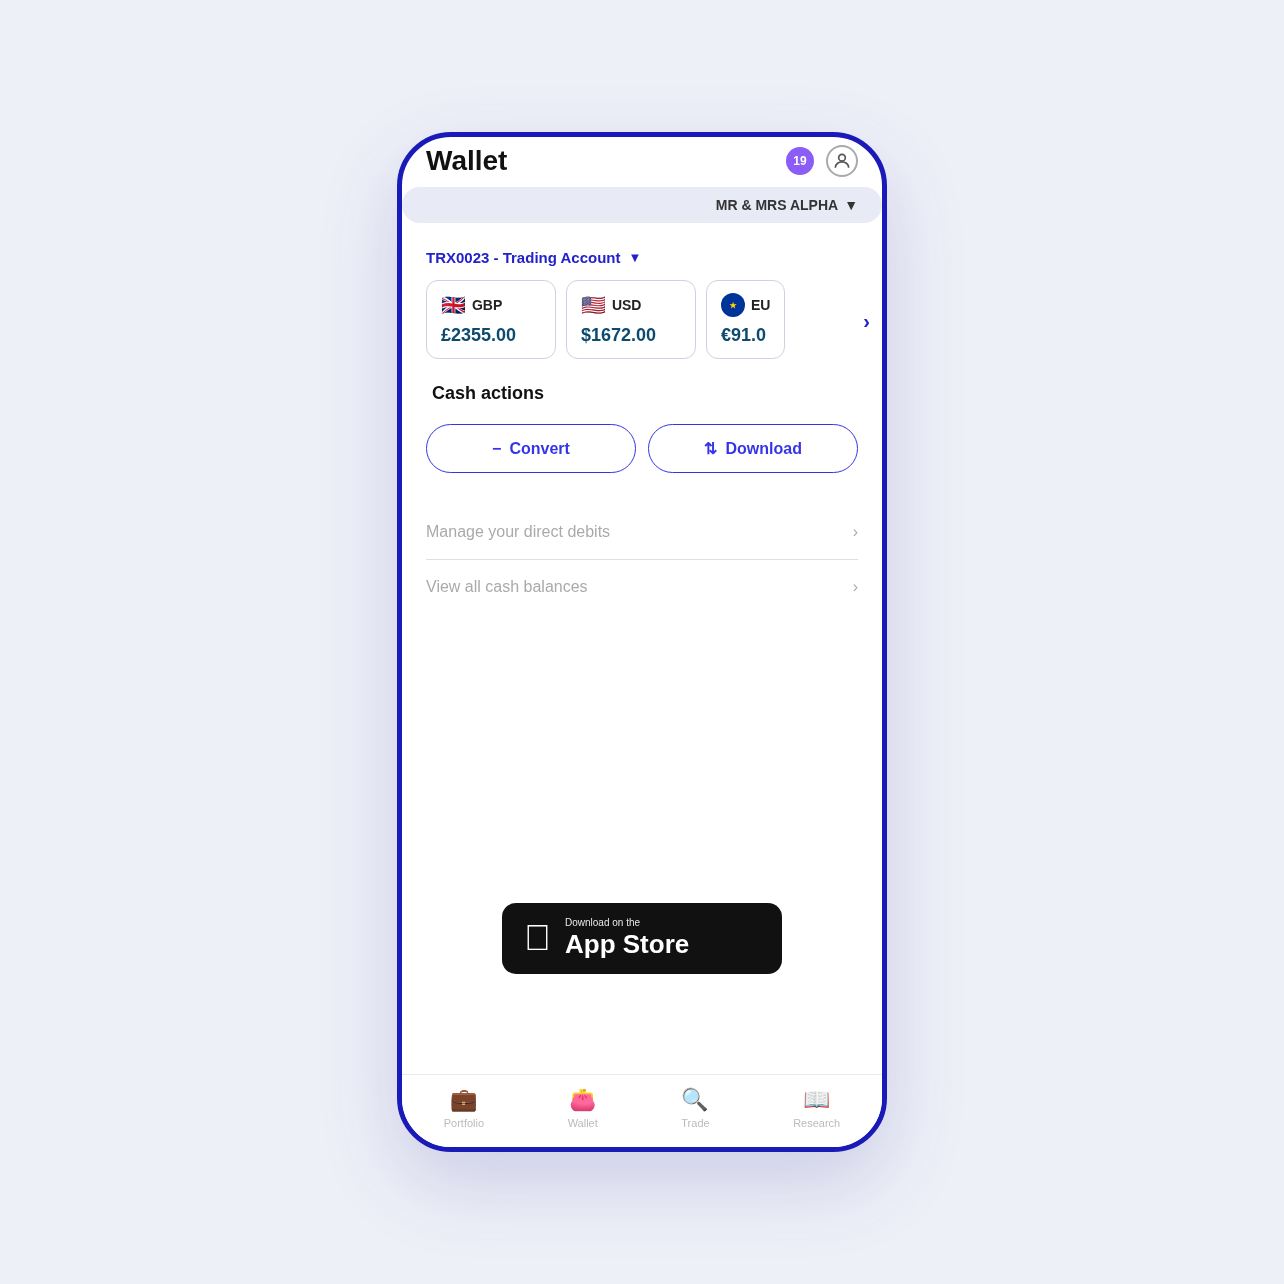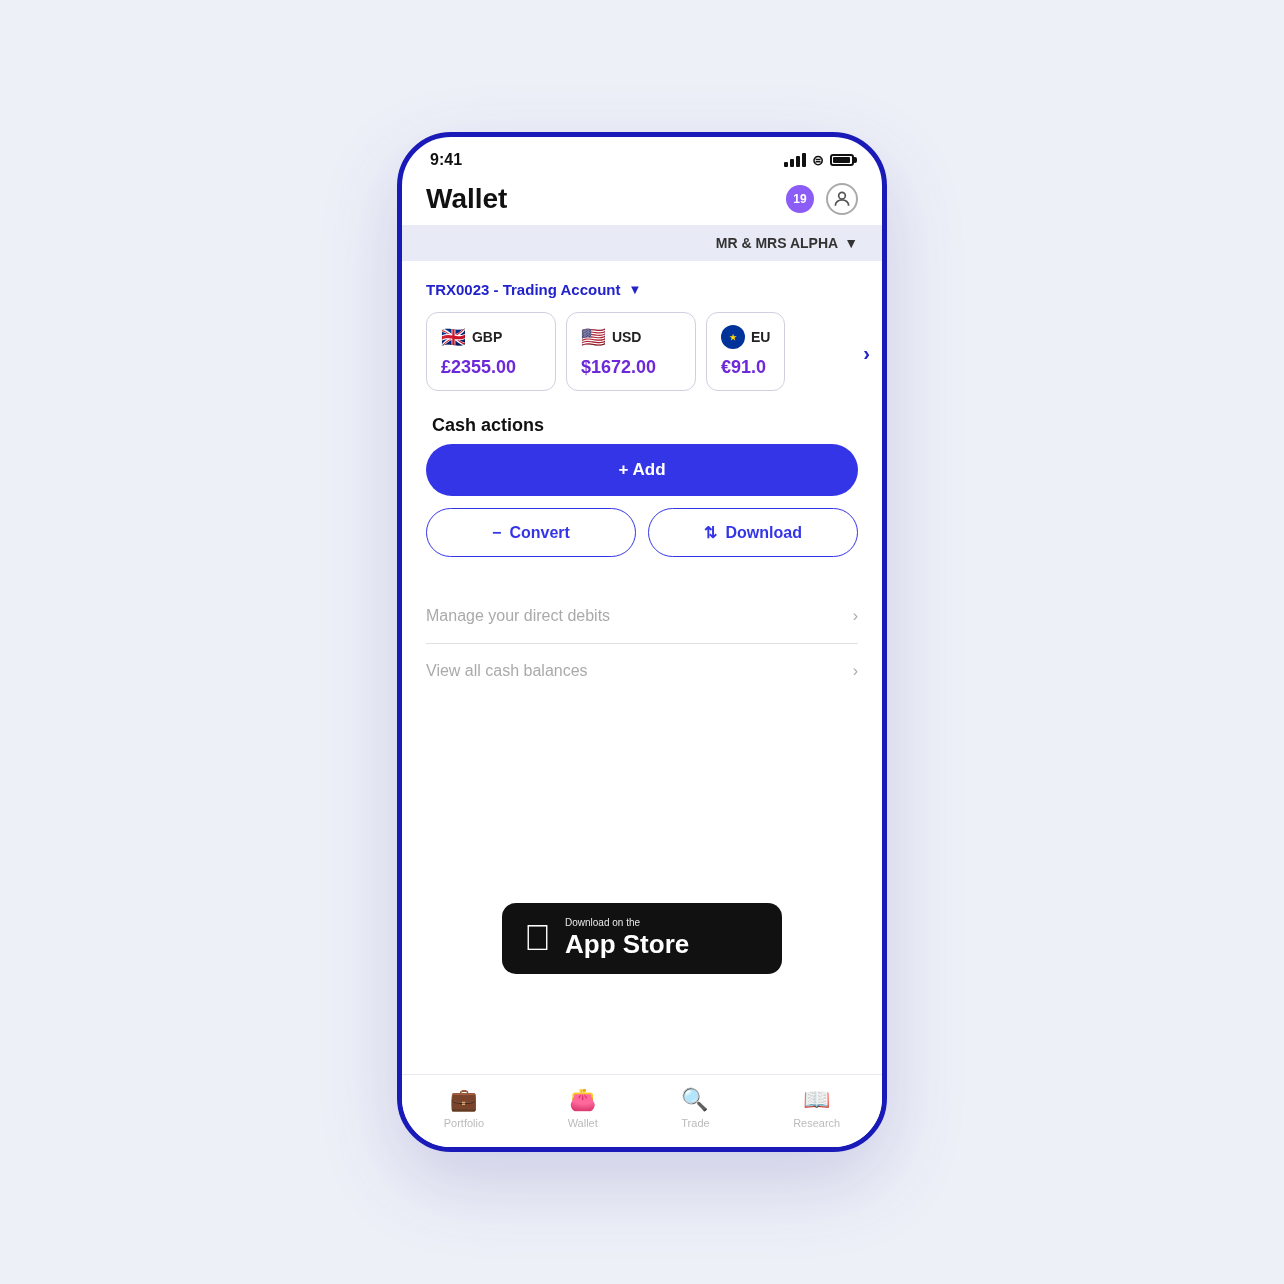--- a/index.html
+++ b/index.html
@@ -146,28 +146,29 @@
     .account-selector {
       background: #e8eaf6;
       padding: 10px 24px;
       display: flex;
       justify-content: flex-end;
       align-items: center;
       gap: 6px;
       font-size: 14px;
       font-weight: 600;
       color: #333;
+      border-radius: 18px;
     }
 
     
     .account-dropdown {
       display: flex;
       align-items: center;
       gap: 8px;
-      padding: 20px 24px 6px;
+      padding: 26px 24px 6px;
     }
     .account-link {
       color: #2222cc;
       font-size: 15px;
       font-weight: 600;
       text-decoration: none;
     }
     .chevron-down { font-size: 13px; color: #2222cc; }
 
     
@@ -199,21 +200,21 @@
       align-items: center;
       gap: 6px;
       font-size: 14px;
       font-weight: 600;
       color: #222;
     }
 
     .currency-value {
       font-size: 18px;
       font-weight: 600;
-      color: #6d28d9;
+      color: #0c4a6e;
     }
 
     .flag {
       font-size: 20px;
     }
 
     .scroll-arrow {
       position: absolute;
       right: 12px;
       top: 50%;
@@ -381,35 +382,20 @@
       z-index: 2;
     }
   </style>
 </head>
 <body>
 
 <div class="page-wrapper">
 
   <div class="phone-frame">
 
-    <div class="status-bar">
-      <span class="time">9:41</span>
-      <div class="status-icons">
-        <div class="signal-bars">
-          <span></span>
-            <span></span>
-            <span></span>
-            <span></span>
-        </div>
-        <span class="wifi-icon">⊜</span>
-        <span class="battery">
-          <span class="battery-fill"></span>
-        </span>
-      </div>
-    </div>
 
     <div class="app-header">
       <span class="app-title">Wallet</span>
       <div class="header-right">
         <div class="notif-badge">19</div>
         <div class="user-icon">
           <svg width="20" height="20" viewBox="0 0 24 24" fill="none" stroke="#555" stroke-width="2">
             <circle cx="12" cy="8" r="4"></circle>
             <path d="M4 20c0-4 3.6-7 8-7s8 3 8 7"></path>
           </svg>
@@ -447,21 +433,20 @@
           <div class="eu-flag">★</div>
           <span>EU</span>
         </div>
         <div class="currency-value">€91.0</div>
       </div>
       <span class="scroll-arrow">›</span>
     </div>
 
     <div class="section-label">Cash actions</div>
 
-    <button class="btn-add">+ Add</button>
 
     <div class="btn-row">
       <button class="btn-outline">
         <span>−</span>
         <span>Convert</span>
       </button>
       <button class="btn-outline">
         <span>⇅</span>
         <span>Download</span>
       </button>

